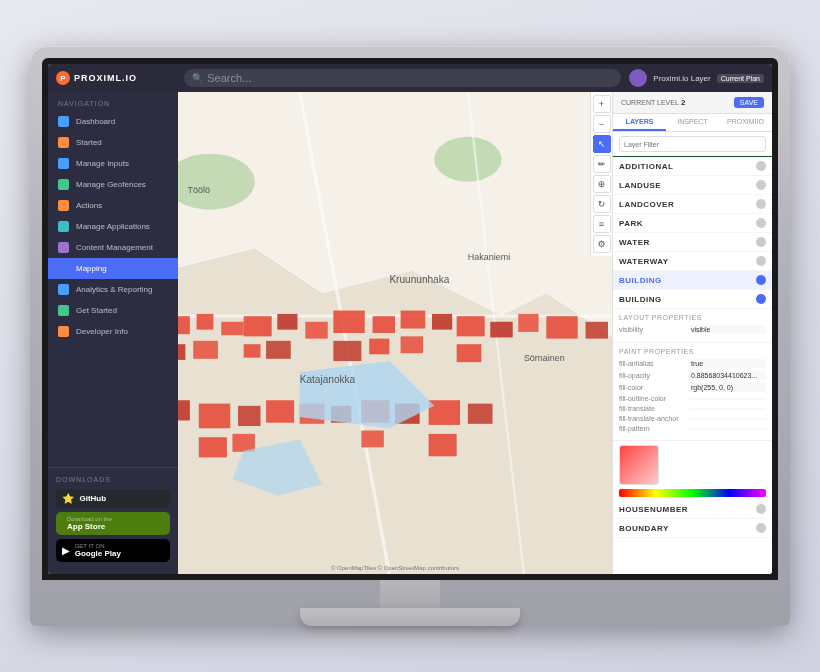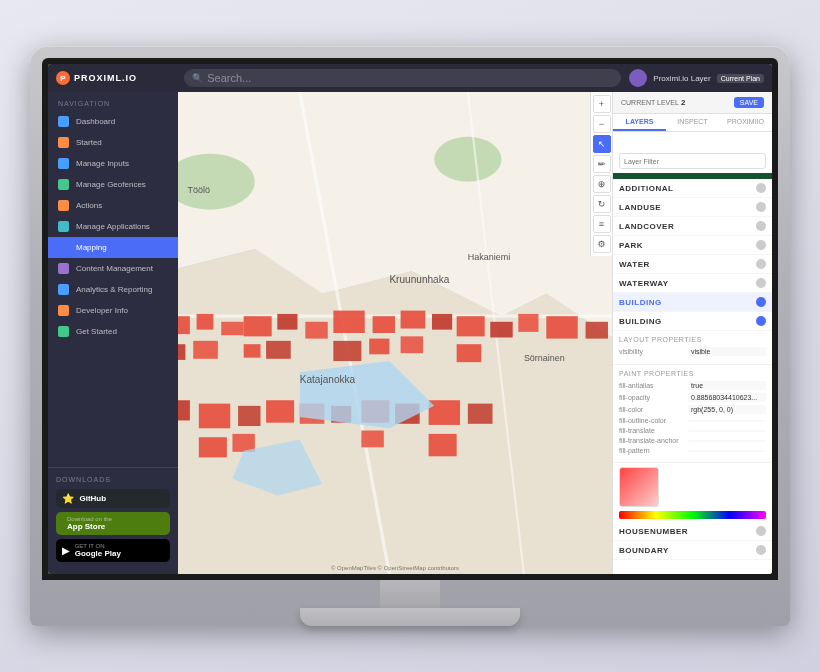--- a/index.html
+++ b/index.html
@@ -348,22 +348,21 @@
       font-weight: bold;
     }
 
     .panel-body {
       flex: 1;
       overflow-y: auto;
     }
 
     .layer-filter {
       padding: 4px 6px;
-      border-bottom: 6px solid #14532d;
-      margin-top: 17px;
+      border-bottom: 1px solid #14532d;
     }
     .layer-filter-input {
       width: 100%;
       height: 16px;
       border: 1px solid #ddd;
       border-radius: 3px;
       padding: 0 4px;
       font-size: 7px;
       color: #999;
     }
@@ -490,39 +489,39 @@
               <span>Manage Geofences</span>
             </div>
             <div class="sidebar-item">
               <div class="sidebar-item-icon orange"></div>
               <span>Actions</span>
             </div>
             <div class="sidebar-item">
               <div class="sidebar-item-icon teal"></div>
               <span>Manage Applications</span>
             </div>
+            <div class="sidebar-item">
+              <div class="sidebar-item-icon purple"></div>
+              <span>Content Management</span>
+            </div>
             <div class="sidebar-item active">
               <div class="sidebar-item-icon map-icon"></div>
               <span>Mapping</span>
             </div>
             <div class="sidebar-item">
-              <div class="sidebar-item-icon purple"></div>
-              <span>Content Management</span>
-            </div>
-            <div class="sidebar-item">
               <div class="sidebar-item-icon blue"></div>
               <span>Analytics &amp; Reporting</span>
             </div>
             <div class="sidebar-item">
+              <div class="sidebar-item-icon green"></div>
+              <span>Get Started</span>
+            </div>
+            <div class="sidebar-item">
               <div class="sidebar-item-icon orange"></div>
               <span>Developer Info</span>
-            </div>
-            <div class="sidebar-item">
-              <div class="sidebar-item-icon green"></div>
-              <span>Get Started</span>
             </div>
 
             <div class="sidebar-downloads">
               <div class="downloads-title">DOWNLOADS</div>
               <div class="download-btn github-btn">
                 <span class="download-btn-icon">⭐</span>
                 <div class="download-btn-text">
                   <span class="download-btn-name">GitHub</span>
                 </div>
               </div>

